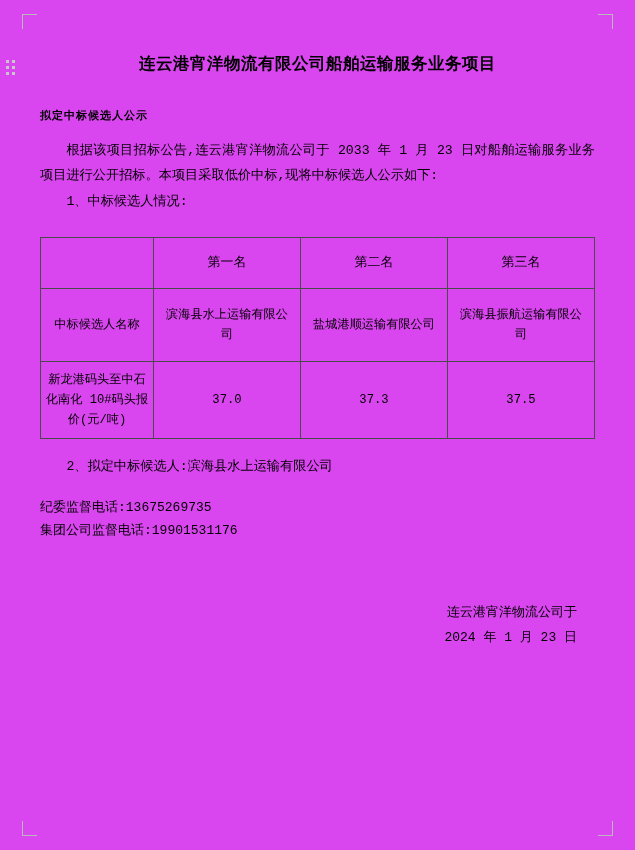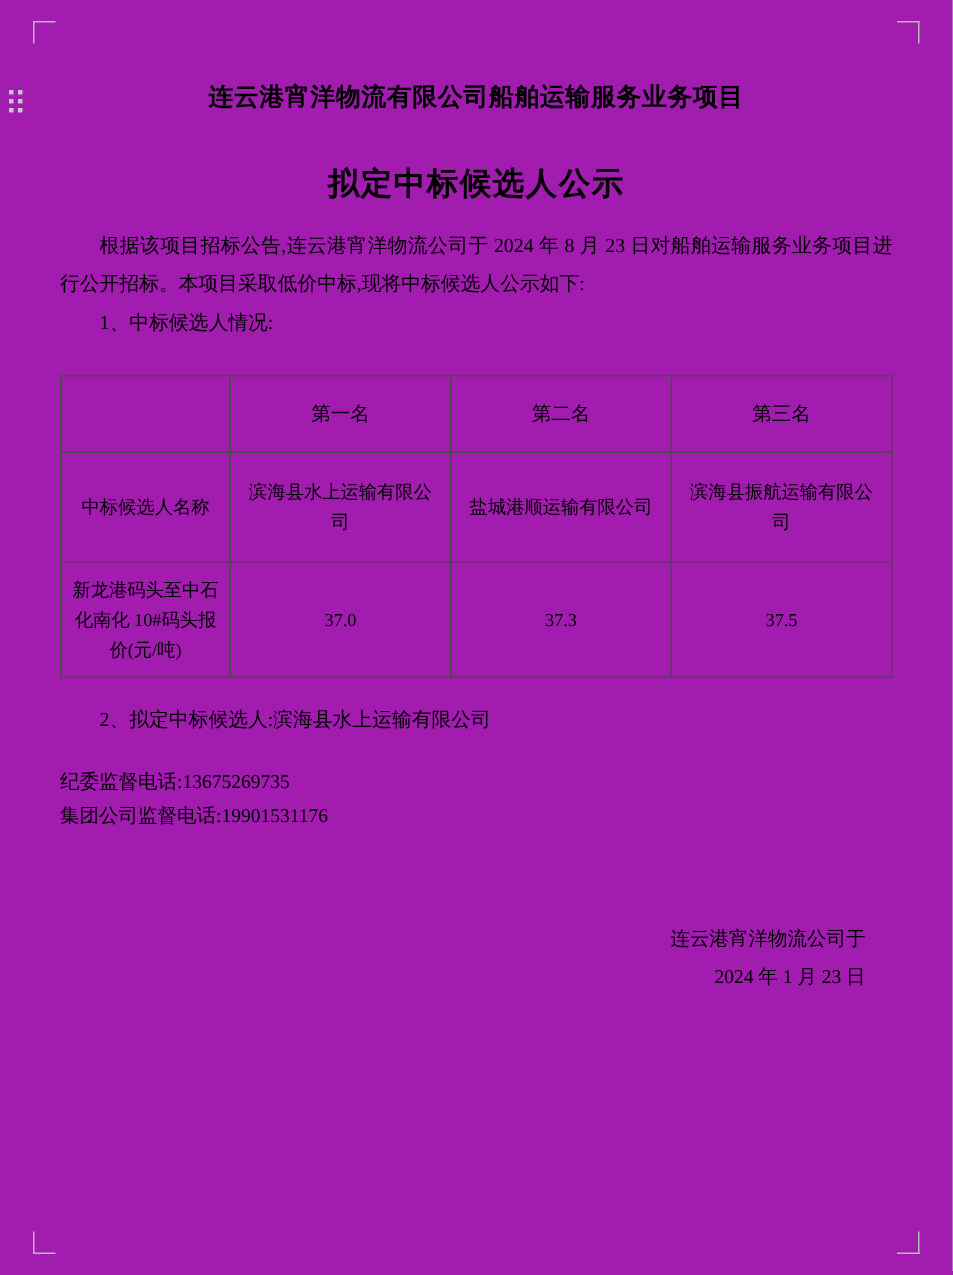--- a/index.html
+++ b/index.html
@@ -10,22 +10,23 @@
   body {
     width: 635px;
     height: 850px;
     font-family: "Liberation Serif", "DejaVu Serif", serif;
     overflow: hidden;
   }
   .page {
     position: relative;
     width: 635px;
     height: 850px;
-    background: #a21caf;
+    background: #d946ef;
     box-sizing: border-box;
+    font-family: Liberation Mono, monospace;
   }
   
   .crop {
     position: absolute;
     width: 14px;
     height: 14px;
     border-color: #b9b9b9;
     border-style: solid;
     border-width: 0;
   }
@@ -63,23 +64,22 @@
   h1.doc-title {
     font-size: 16.5px;
     font-weight: bold;
     text-align: center;
     letter-spacing: 0.5px;
     margin: 12px 0 0 0;
     line-height: 1.6;
     color: #000;
   }
   h2.doc-subtitle {
-    font-size: 21px;
+    font-size: 11px;
     font-weight: bold;
-    text-align: center;
     letter-spacing: 1px;
     margin: 30px 0 0 0;
     color: #000;
   }
 
   p.para {
     font-size: 13.2px;
     line-height: 1.85;
     margin: 16px 0 0 0;
     text-align: justify;
@@ -151,21 +151,21 @@
       <i></i>
       <i></i>
       <i></i>
   </div>
 
   <div class="content">
 
     <h1 class="doc-title">连云港宵洋物流有限公司船舶运输服务业务项目</h1>
     <h2 class="doc-subtitle">拟定中标候选人公示</h2>
 
-    <p class="para">根据该项目招标公告,连云港宵洋物流公司于 2024 年 8 月 23 日对船舶运输服务业务项目进行公开招标。本项目采取低价中标,现将中标候选人公示如下:</p>
+    <p class="para">根据该项目招标公告,连云港宵洋物流公司于 2033 年 1 月 23 日对船舶运输服务业务项目进行公开招标。本项目采取低价中标,现将中标候选人公示如下:</p>
     <p class="para tight">1、中标候选人情况:</p>
 
     <table class="cands">
       <tbody>
         <tr class="head">
           <td class="rowhead"></td>
           <td>第一名</td>
           <td>第二名</td>
           <td>第三名</td>
         </tr>

